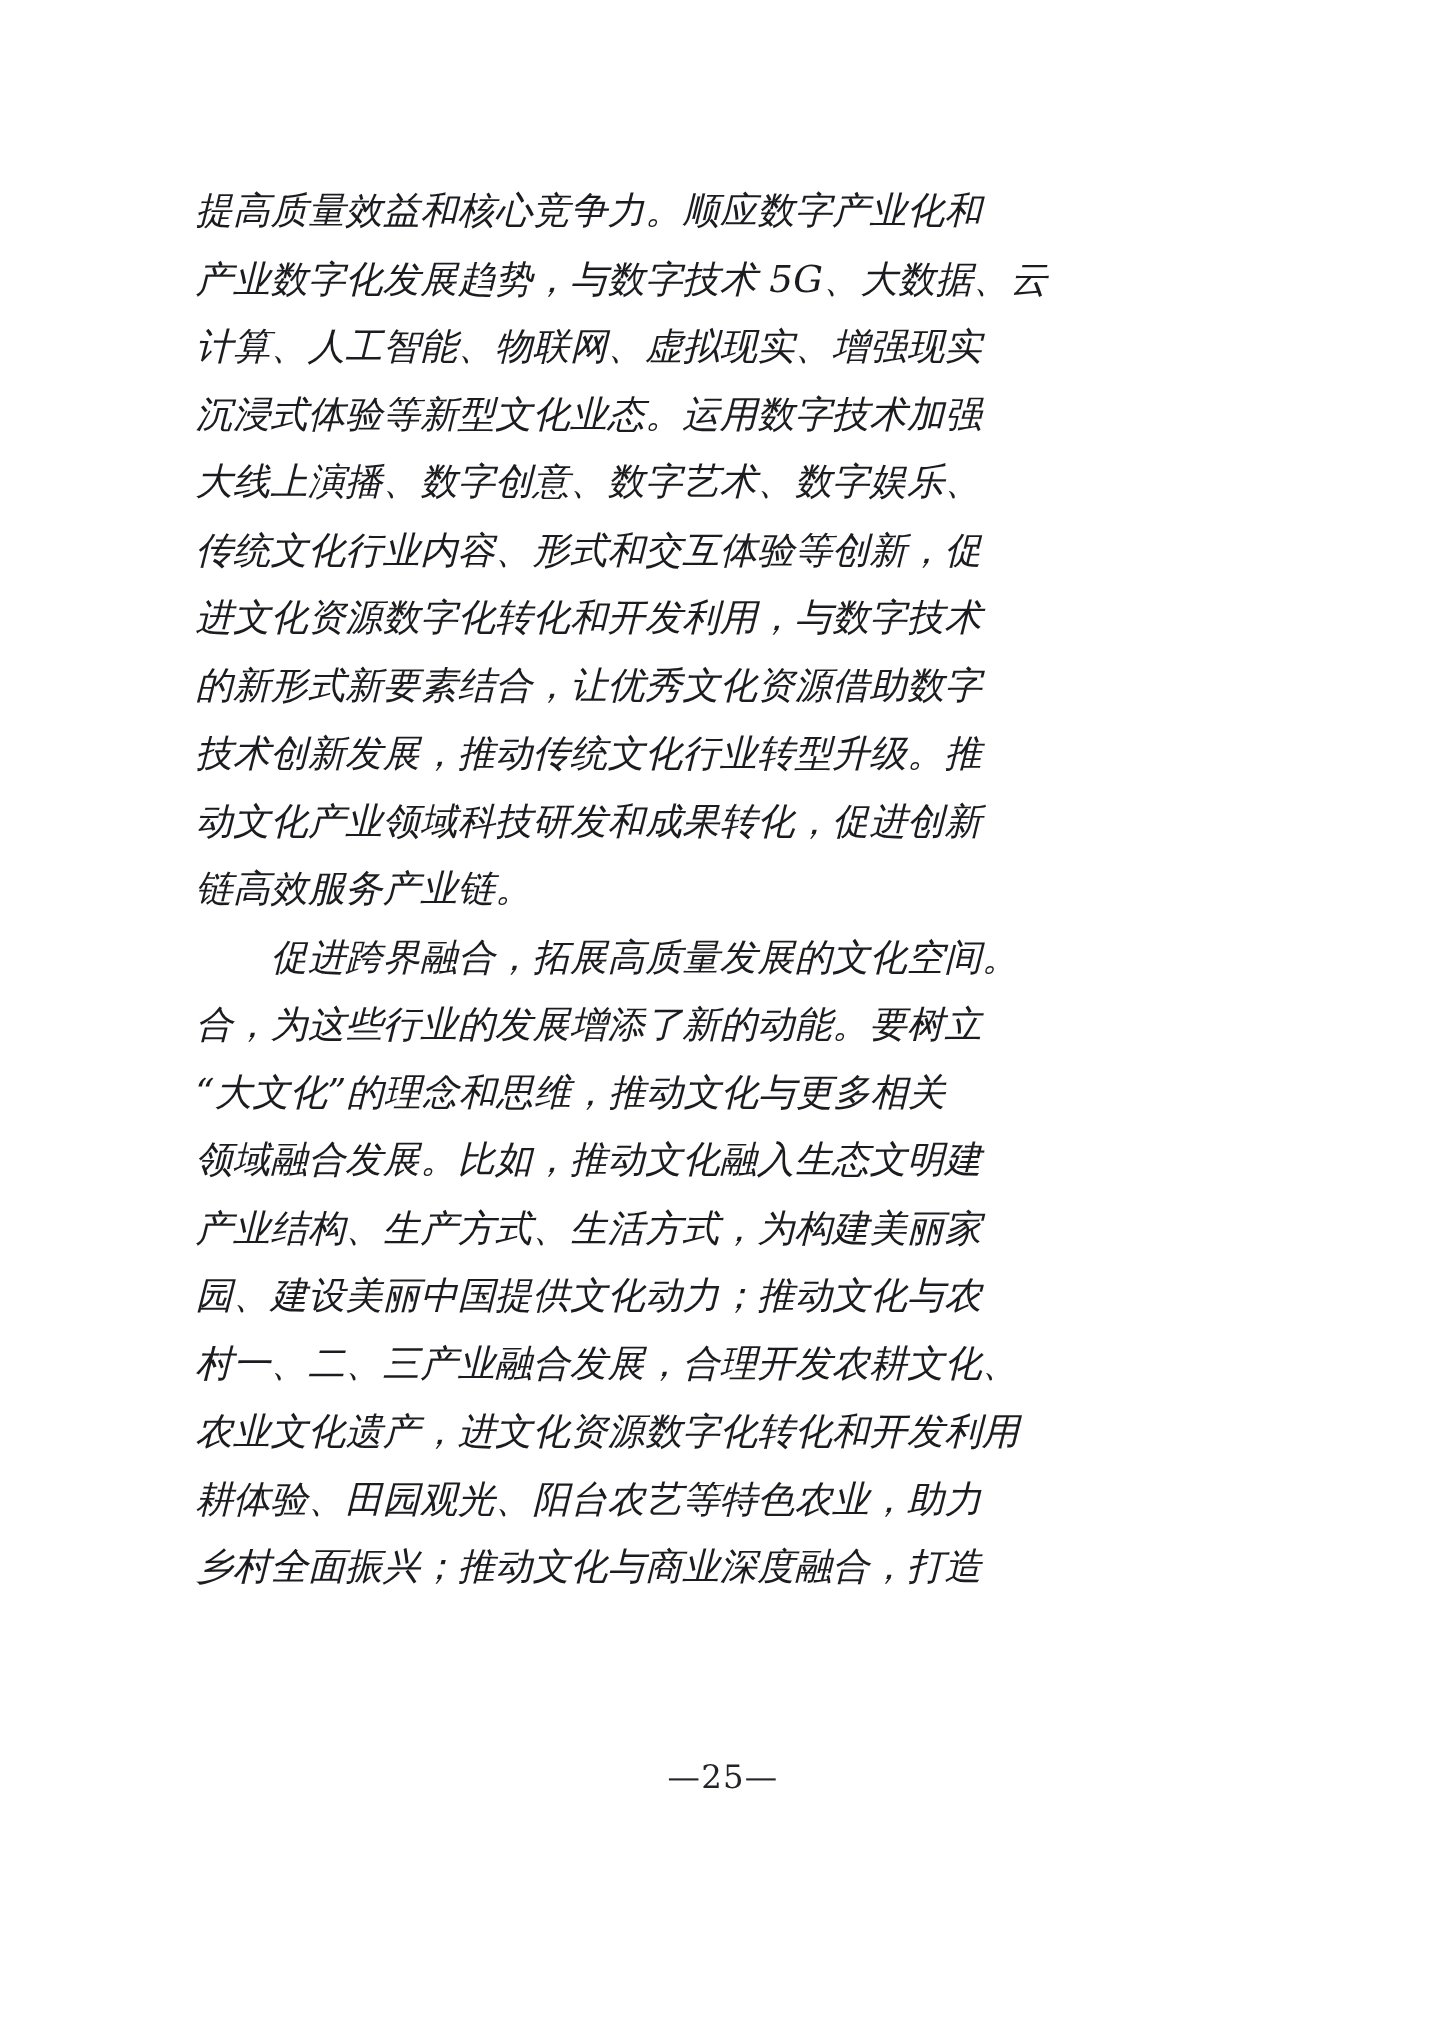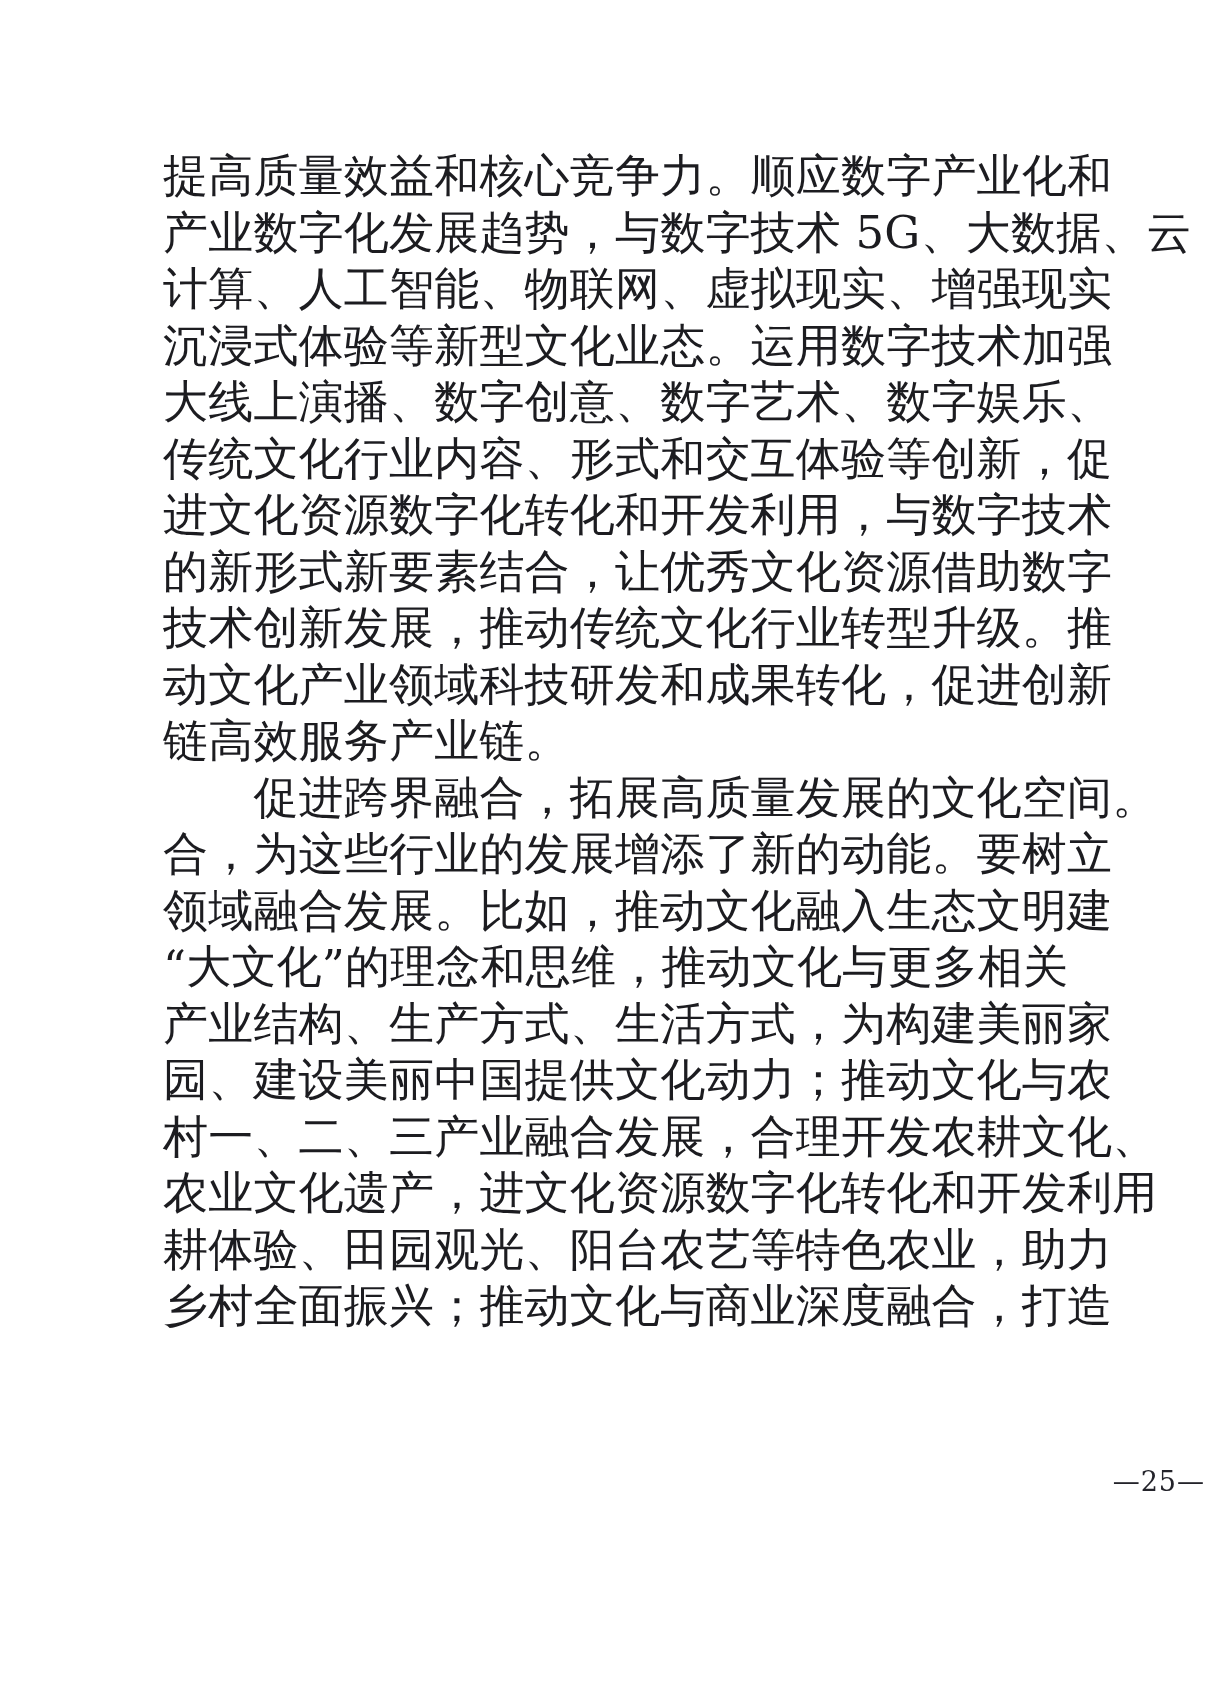--- a/index.html
+++ b/index.html
@@ -23,44 +23,45 @@
     position: absolute;
     left: 163px;
     top: 148px;
     width: 790px;
   }
 
   .para {
     margin: 0;
     padding: 0;
     font-family: "DejaVu Serif", "Liberation Serif", serif;
-    font-size: 45px;
+    font-size: 31px;
     line-height: 56.5px;
     color: #1c1c20;
     letter-spacing: 0.2px;
     text-align: justify;
     text-justify: inter-character;
     white-space: normal;
+    font-style: italic;
   }
 
   .para .line {
     display: block;
     white-space: pre;
   }
 
   .para.indented .line:first-child {
     text-indent: 0;
   }
 
   .footer {
     position: absolute;
     left: 0;
     top: 1466px;
     width: 1205px;
-    text-align: right;
+    text-align: center;
     font-family: "DejaVu Serif", "Liberation Serif", serif;
     font-size: 27px;
     color: #23232a;
     letter-spacing: 1px;
   }
 
   .page-number {
     display: inline-block;
   }
 </style>
@@ -81,22 +82,22 @@
       <span class="line">进文化资源数字化转化和开发利用，与数字技术</span>
       <span class="line">的新形式新要素结合，让优秀文化资源借助数字</span>
       <span class="line">技术创新发展，推动传统文化行业转型升级。推</span>
       <span class="line">动文化产业领域科技研发和成果转化，促进创新</span>
       <span class="line">链高效服务产业链。</span>
     </p>
 
     <p class="para indented">
       <span class="line">　　促进跨界融合，拓展高质量发展的文化空间。</span>
       <span class="line">合，为这些行业的发展增添了新的动能。要树立</span>
+      <span class="line">“大文化”的理念和思维，推动文化与更多相关</span>
       <span class="line">领域融合发展。比如，推动文化融入生态文明建</span>
-      <span class="line">“大文化”的理念和思维，推动文化与更多相关</span>
       <span class="line">产业结构、生产方式、生活方式，为构建美丽家</span>
       <span class="line">园、建设美丽中国提供文化动力；推动文化与农</span>
       <span class="line">村一、二、三产业融合发展，合理开发农耕文化、</span>
       <span class="line">农业文化遗产，进文化资源数字化转化和开发利用</span>
       <span class="line">耕体验、田园观光、阳台农艺等特色农业，助力</span>
       <span class="line">乡村全面振兴；推动文化与商业深度融合，打造</span>
     </p>
 
   </div>
 

